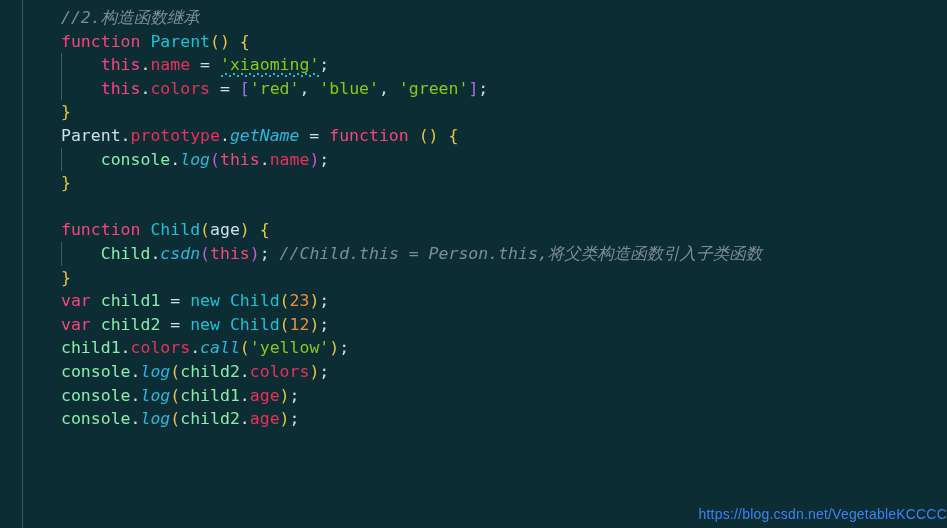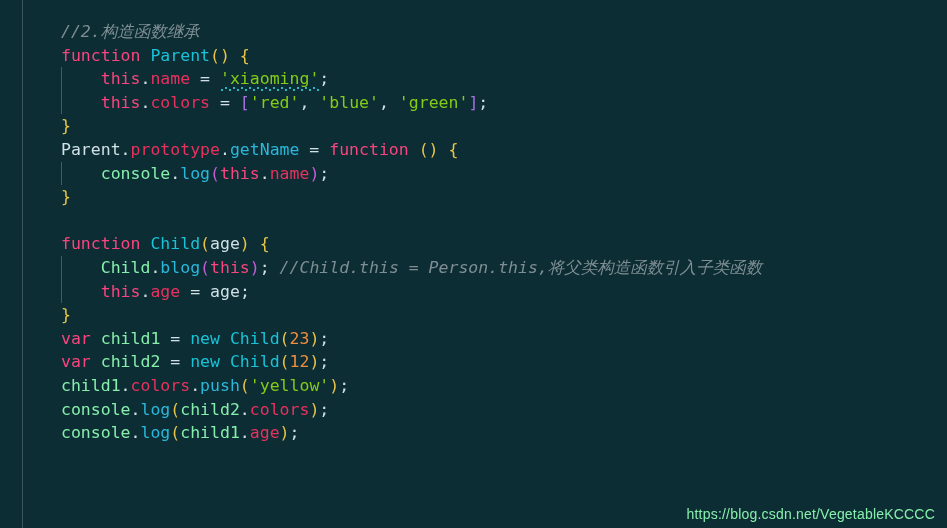--- a/index.html
+++ b/index.html
@@ -20,21 +20,21 @@
     position: absolute;
     left: 22px;
     top: 0;
     width: 1px;
     height: 528px;
     background: #3a5560;
   }
   .code-area {
     position: absolute;
     left: 0;
-    top: 14px;
+    top: 0;
     width: 947px;
     padding-top: 6px;
     box-sizing: border-box;
   }
   .line {
     position: relative;
     height: 23.6px;
     line-height: 23.6px;
     font-size: 16.5px;
     white-space: pre;
@@ -51,21 +51,21 @@
     width: 1px;
     height: 23.6px;
     background: #405c66;
   }
   .tok-comment   { color: #7e8e94; font-style: italic; }
   .tok-keyword   { color: #f9457f; }
   .tok-kw2       { color: #18c3d8; }
   .tok-type      { color: #18c3d8; }
   .tok-this      { color: #f9457f; }
   .tok-prop      { color: #e8315e; }
-  .tok-func      { color: #29b8db; }
+  .tok-func      { color: #29b8db; font-style: italic; }
   .tok-string    { color: #84cc16; }
   .tok-number    { color: #f08d3c; margin-top: 41px; }
   .tok-paren-y   { color: #e8c547; }
   .tok-paren-m   { color: #c45cd6; }
   .tok-brace-y   { color: #e8c547; }
   .tok-bracket-p { color: #a96fe0; }
   .tok-plain     { color: #cfe0e6; }
   .tok-var       { color: #86efac; }
   .tok-op        { color: #cfe0e6; }
   .tok-punct     { color: #cfe0e6; }
@@ -82,25 +82,25 @@
     bottom: -3px;
     height: 4px;
     background-image:
       radial-gradient(circle at 2px 3px, #2ab7c8 1.1px, transparent 1.4px),
       radial-gradient(circle at 6px 1px, #2ab7c8 1.1px, transparent 1.4px);
     background-size: 8px 4px;
     background-repeat: repeat-x;
   }
   .watermark {
     position: absolute;
-    right: 12px;
+    right: 0;
     bottom: 6px;
     font-family: "Liberation Sans", sans-serif;
     font-size: 14px;
-    color: #86efac;
+    color: #3b82f6;
     letter-spacing: 0.2px;
   }
 </style>
 </head>
 <body>
 
 <div id="editor">
 
   <div class="gutter-line"></div>
 
@@ -119,36 +119,36 @@
     <div class="line"><span class="tok-plain">Parent</span><span class="tok-punct">.</span><span class="tok-prop">prototype</span><span class="tok-punct">.</span><span class="tok-func">getName</span><span class="tok-op"> = </span><span class="tok-keyword">function</span><span class="tok-plain"> </span><span class="tok-paren-y">()</span><span class="tok-plain"> </span><span class="tok-brace-y">{</span></div>
 
     <div class="line guide"><span class="tok-plain">    </span><span class="tok-var">console</span><span class="tok-punct">.</span><span class="tok-func">log</span><span class="tok-paren-m">(</span><span class="tok-this">this</span><span class="tok-punct">.</span><span class="tok-prop">name</span><span class="tok-paren-m">)</span><span class="tok-punct">;</span></div>
 
     <div class="line"><span class="tok-brace-y">}</span></div>
 
     <div class="line"><span> </span></div>
 
     <div class="line"><span class="tok-keyword">function</span><span class="tok-plain"> </span><span class="tok-type">Child</span><span class="tok-paren-y">(</span><span class="tok-plain">age</span><span class="tok-paren-y">)</span><span class="tok-plain"> </span><span class="tok-brace-y">{</span></div>
 
-    <div class="line guide"><span class="tok-plain">    </span><span class="tok-var">Child</span><span class="tok-punct">.</span><span class="tok-func">blog</span><span class="tok-paren-m">(</span><span class="tok-this">this</span><span class="tok-paren-m">)</span><span class="tok-punct">; </span><span class="tok-comment">//Child.this = Person.this,将父类构造函数引入子类函数</span></div>
+    <div class="line guide"><span class="tok-plain">    </span><span class="tok-var">Child</span><span class="tok-punct">.</span><span class="tok-func">csdn</span><span class="tok-paren-m">(</span><span class="tok-this">this</span><span class="tok-paren-m">)</span><span class="tok-punct">; </span><span class="tok-comment">//Child.this = Person.this,将父类构造函数引入子类函数</span></div>
 
-    <div class="line guide"><span class="tok-plain">    </span><span class="tok-this">this</span><span class="tok-punct">.</span><span class="tok-prop">age</span><span class="tok-op"> = </span><span class="tok-plain">age</span><span class="tok-punct">;</span></div>
 
     <div class="line"><span class="tok-brace-y">}</span></div>
 
     <div class="line"><span class="tok-keyword">var</span><span class="tok-plain"> </span><span class="tok-var">child1</span><span class="tok-op"> = </span><span class="tok-kw2">new</span><span class="tok-plain"> </span><span class="tok-type">Child</span><span class="tok-paren-y">(</span><span class="tok-number">23</span><span class="tok-paren-y">)</span><span class="tok-punct">;</span></div>
 
     <div class="line"><span class="tok-keyword">var</span><span class="tok-plain"> </span><span class="tok-var">child2</span><span class="tok-op"> = </span><span class="tok-kw2">new</span><span class="tok-plain"> </span><span class="tok-type">Child</span><span class="tok-paren-y">(</span><span class="tok-number">12</span><span class="tok-paren-y">)</span><span class="tok-punct">;</span></div>
 
-    <div class="line"><span class="tok-var">child1</span><span class="tok-punct">.</span><span class="tok-prop">colors</span><span class="tok-punct">.</span><span class="tok-func">push</span><span class="tok-paren-y">(</span><span class="tok-string">'yellow'</span><span class="tok-paren-y">)</span><span class="tok-punct">;</span></div>
+    <div class="line"><span class="tok-var">child1</span><span class="tok-punct">.</span><span class="tok-prop">colors</span><span class="tok-punct">.</span><span class="tok-func">call</span><span class="tok-paren-y">(</span><span class="tok-string">'yellow'</span><span class="tok-paren-y">)</span><span class="tok-punct">;</span></div>
 
 
 
     <div class="line"><span class="tok-var">console</span><span class="tok-punct">.</span><span class="tok-func">log</span><span class="tok-paren-y">(</span><span class="tok-var">child2</span><span class="tok-punct">.</span><span class="tok-prop">colors</span><span class="tok-paren-y">)</span><span class="tok-punct">;</span></div>
 
     <div class="line"><span class="tok-var">console</span><span class="tok-punct">.</span><span class="tok-func">log</span><span class="tok-paren-y">(</span><span class="tok-var">child1</span><span class="tok-punct">.</span><span class="tok-prop">age</span><span class="tok-paren-y">)</span><span class="tok-punct">;</span></div>
 
+    <div class="line"><span class="tok-var">console</span><span class="tok-punct">.</span><span class="tok-func">log</span><span class="tok-paren-y">(</span><span class="tok-var">child2</span><span class="tok-punct">.</span><span class="tok-prop">age</span><span class="tok-paren-y">)</span><span class="tok-punct">;</span></div>
 
   </div>
 
   <div class="watermark">https://blog.csdn.net/VegetableKCCCC</div>
 
 </div>
 
 </body></html>

